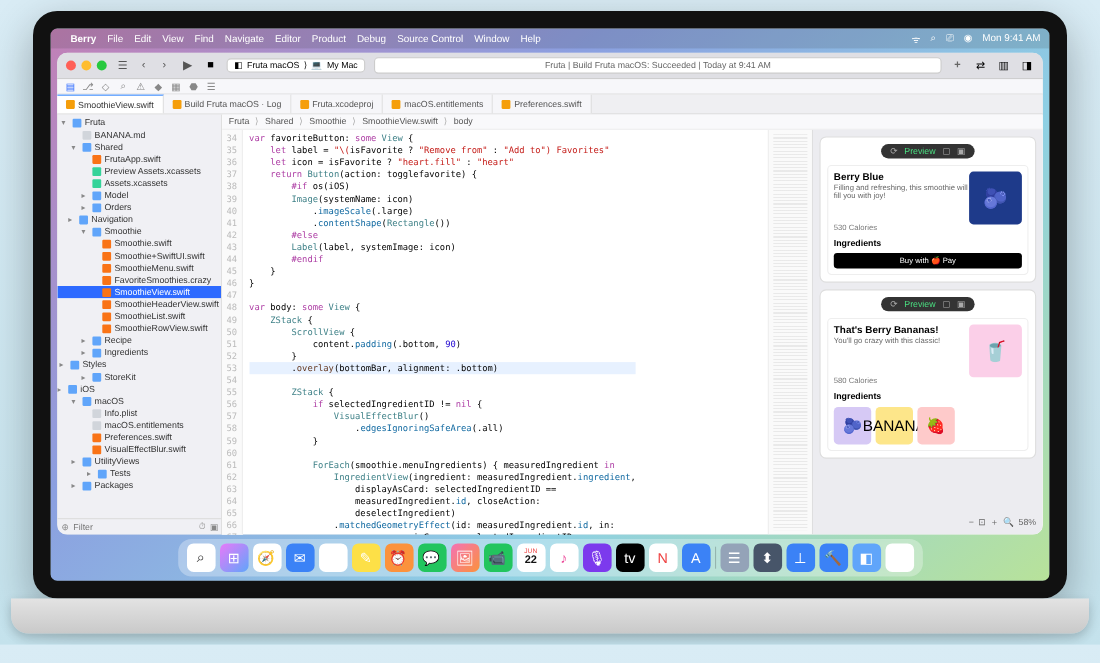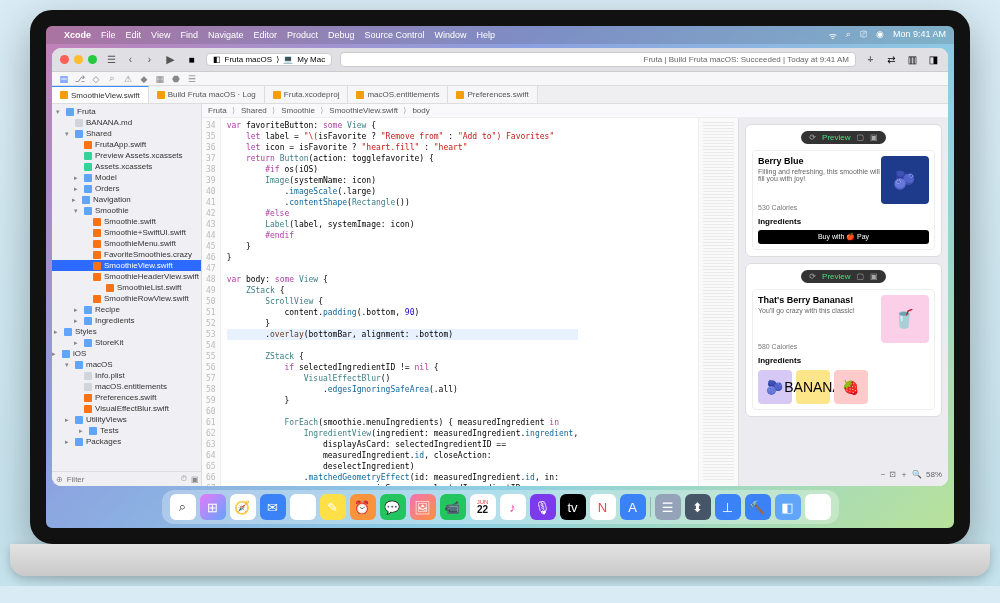--- a/index.html
+++ b/index.html
@@ -18,21 +18,21 @@
   
   .window { background:#efefef; border-radius:9px; margin:4px 6px; overflow:hidden; display:flex; flex-direction:column; height:438px; font-size:9px;}
   .titlebar { display:flex; align-items:center; gap:8px; padding:4px 8px; background:#dfdfe4; border-bottom:1px solid #ccc; }
   .traffic { display:flex; gap:5px;}
   .dot { width:9px; height:9px; border-radius:50%; }
   .dot.r{background:#ff5f56;} .dot.y{background:#ffbd2e;} .dot.g{background:#27c93f;}
   .tb-icons { display:flex; gap:6px; color:#555;}
   .tb-icon{width:13px;height:13px;display:flex;align-items:center;justify-content:center;font-size:10px;}
   .runbtn{font-size:11px;color:#555;}
   .target{display:flex;align-items:center;gap:4px;background:#fff;border:1px solid #ccc;border-radius:4px;padding:1px 6px;font-size:8px;}
-  .buildstatus{flex:1;text-align:right;background:#fff;border:1px solid #ccc;border-radius:4px;padding:2px 6px;font-size:8px;color:#666;}
+  .buildstatus{flex:1;text-align:center;background:#fff;border:1px solid #ccc;border-radius:4px;padding:2px 6px;font-size:8px;color:#666;}
   .plus{font-weight:bold;color:#666;}
 
   .navtabs { display:flex; background:#f7f7fa; border-bottom:1px solid #ddd; height:14px; align-items:center; padding-left:4px;}
   .navtab{width:16px;height:12px;display:flex;align-items:center;justify-content:center;color:#888;font-size:9px;}
   .navtab.sel{color:#2d6aff;}
 
   .tabs-row { display:flex; background:#efeff2; border-bottom:1px solid #ddd; height:18px; align-items:stretch;}
   .tab{padding:3px 8px;display:flex;align-items:center;gap:3px;border-right:1px solid #ddd;font-size:8px;color:#555;background:#f6f6f9; white-space:nowrap;}
   .tab.active{background:#fff;color:#333;border-top:1px solid #398bff;}
   .tab .ticon{width:8px;height:8px;background:#f59e0b;border-radius:1px;}
@@ -92,21 +92,21 @@
   .dock .sep{width:1px;height:20px;background:rgba(0,0,0,.2);}
 </style>
 </head>
 <body>
 
 <div class="laptop">
   <div class="screen">
 
     <div class="menubar">
       <span class="apple"></span>
-      <span style="font-weight:600;">Xcode</span> 
+      <span style="font-weight:600;">Berry</span> 
         <span style="">File</span> 
         <span style="">Edit</span> 
         <span style="">View</span> 
         <span style="">Find</span> 
         <span style="">Navigate</span> 
         <span style="">Editor</span> 
         <span style="">Product</span> 
         <span style="">Debug</span> 
         <span style="">Source Control</span> 
         <span style="">Window</span> 
@@ -222,21 +222,21 @@
               <div class="tree-row " style="padding-left:22px">
     <span class="disclosure">▸</span>
     <span class="ficon folder"></span>
     <span>Model</span>
   </div>
               <div class="tree-row " style="padding-left:22px">
     <span class="disclosure">▸</span>
     <span class="ficon folder"></span>
     <span>Orders</span>
   </div>
-              <div class="tree-row " style="padding-left:20px">
+              <div class="tree-row " style="padding-left:10px">
     <span class="disclosure">▸</span>
     <span class="ficon folder"></span>
     <span>Navigation</span>
   </div>
               <div class="tree-row " style="padding-left:22px">
     <span class="disclosure">▾</span>
     <span class="ficon folder"></span>
     <span>Smoothie</span>
   </div>
               <div class="tree-row " style="padding-left:31px">
@@ -262,21 +262,21 @@
               <div class="tree-row selected" style="padding-left:31px">
     <span class="disclosure"></span>
     <span class="ficon swift"></span>
     <span>SmoothieView.swift</span>
   </div>
               <div class="tree-row " style="padding-left:31px">
     <span class="disclosure"></span>
     <span class="ficon swift"></span>
     <span>SmoothieHeaderView.swift</span>
   </div>
-              <div class="tree-row " style="padding-left:44px">
+              <div class="tree-row " style="padding-left:31px">
     <span class="disclosure"></span>
     <span class="ficon swift"></span>
     <span>SmoothieList.swift</span>
   </div>
               <div class="tree-row " style="padding-left:31px">
     <span class="disclosure"></span>
     <span class="ficon swift"></span>
     <span>SmoothieRowView.swift</span>
   </div>
               <div class="tree-row " style="padding-left:22px">

